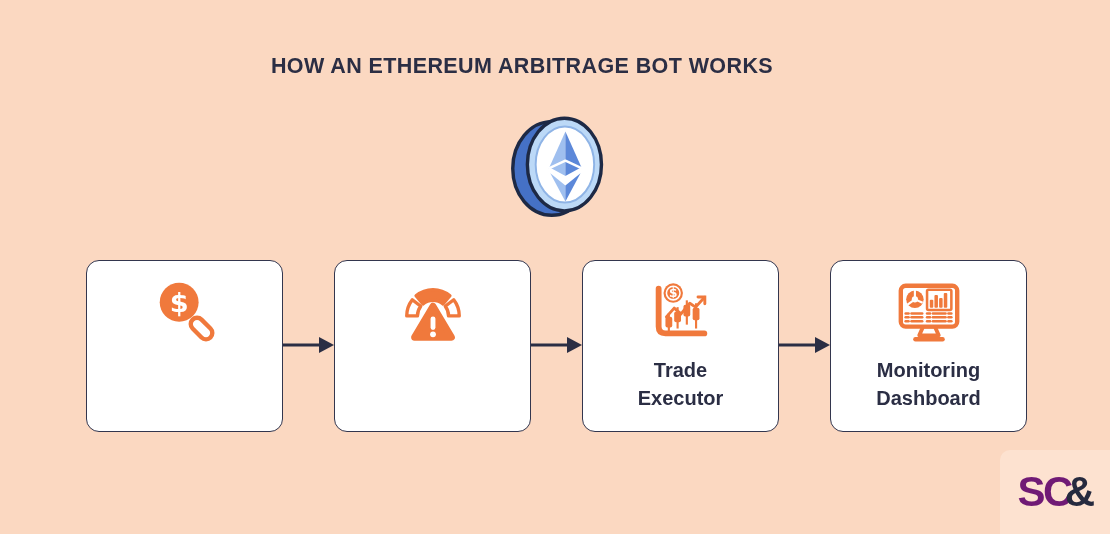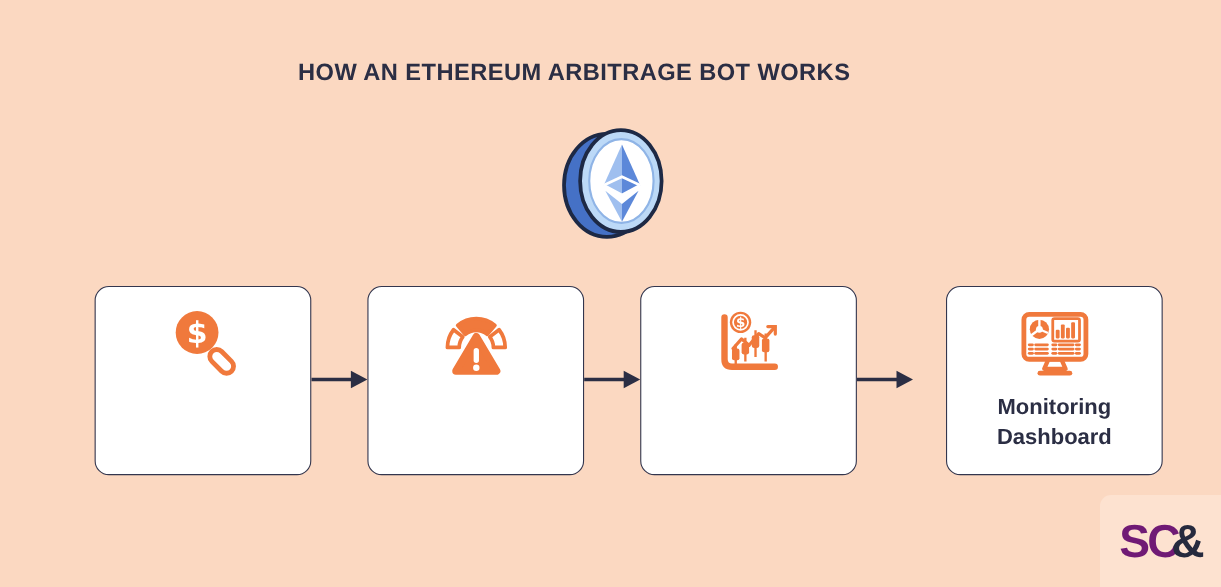--- a/index.html
+++ b/index.html
@@ -15,21 +15,21 @@
   }
   .coin{position:absolute;left:503px;top:108px;width:117px;height:117px;}
   .coin svg{width:100%;height:100%;}
   .step-card{
     position:absolute;top:260px;width:197px;height:172px;
     background:#FFFFFF;border:1.5px solid #33364E;border-radius:13px;
     box-sizing:border-box;display:flex;flex-direction:column;align-items:center;
     padding-top:16px;
   }
   .card-1{left:86px;}  .card-2{left:334px;}
-  .card-3{left:582px;} .card-4{left:830px;margin-left:30px;}
+  .card-3{left:582px;} .card-4{left:830px;}
   .step-icon{width:70px;height:70px;flex:0 0 auto;}
   .step-label{
     margin-top:9px;font-size:20px;font-weight:700;color:#2B2E44;
     text-align:center;line-height:1.42;white-space:pre-line;
   }
   .flow-arrow{position:absolute;top:334px;width:51px;height:22px;}
   .arrow-1{left:283px;} .arrow-2{left:531px;} .arrow-3{left:779px;}
   .logo-panel{
     position:absolute;right:0;bottom:0;width:110px;height:84px;
     background:#FDE2D0;border-top-left-radius:10px;
@@ -93,20 +93,22 @@
       <rect x="29" y="35.5" width="7" height="11" rx="2"></rect>
       <rect x="38.5" y="28.5" width="7" height="12" rx="2"></rect>
       <rect x="48" y="31.5" width="7" height="13" rx="2"></rect>
     </g>
     <polyline points="21,41 29,32 36,38 45,27 51,31 60,21" fill="none" stroke="#F0793C" stroke-width="3" stroke-linecap="round" stroke-linejoin="round"></polyline>
     <path d="M53.5,20.5 L60.5,20.5 L60.5,27.5" fill="none" stroke="#F0793C" stroke-width="3" stroke-linecap="round"></path>
     <circle cx="28" cy="16.5" r="10" fill="#F0793C"></circle>
     <circle cx="28" cy="16.5" r="7" fill="none" stroke="#FFFFFF" stroke-width="1.6"></circle>
     <text x="28" y="21" font-size="12.5" font-weight="bold" fill="#FFFFFF" text-anchor="middle" font-family="DejaVu Sans, sans-serif">$</text>
   </svg>
+  <div class="step-label">Trade
+Executor</div>
 </div>
 
 <div class="step-card card-4">
   <svg class="step-icon" viewBox="0 0 72 72">
     <path d="M30,51 L42,51 L46,60 L26,60 Z" fill="#FFFFFF" stroke="#F0793C" stroke-width="4" stroke-linejoin="round"></path>
     <line x1="22" y1="64" x2="50" y2="64" stroke="#F0793C" stroke-width="4.5" stroke-linecap="round"></line>
     <rect x="7" y="9" width="58" height="42" rx="5" fill="#FFFFFF" stroke="#F0793C" stroke-width="4.5"></rect>
     <circle cx="21.5" cy="23" r="9" fill="#F0793C"></circle>
     <g stroke="#FFFFFF" stroke-width="2.2">
       <line x1="21.5" y1="23" x2="21.5" y2="13.2"></line>

